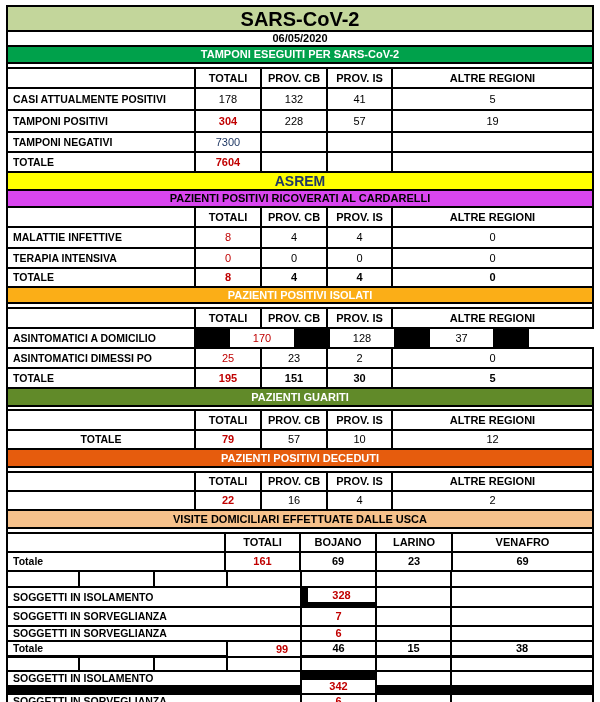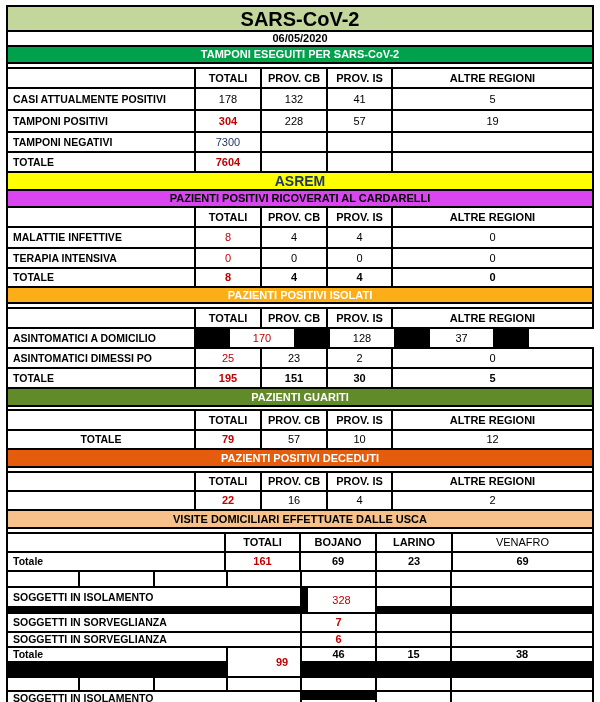--- a/index.html
+++ b/index.html
@@ -438,21 +438,21 @@
         </div>
         <div class="cell" style="height: 17px; font-weight: bold;">
           <span>TOTALI</span>
         </div>
         <div class="cell" style="height: 17px; font-weight: bold;">
           <span>BOJANO</span>
         </div>
         <div class="cell" style="height: 17px; font-weight: bold;">
           <span>LARINO</span>
         </div>
-        <div class="cell" style="height: 17px; font-weight: normal;">
+        <div class="cell" style="height: 17px; font-weight: bold;">
           <span>VENAFRO</span>
         </div>
       </div>
       <div class="row" style="grid-template-columns: 216px 73px 74px 74px 139px;">
         <div class="cell lab" style="height: 17px;">
           <span>Totale</span>
         </div>
         <div class="cell" style="height: 17px; color: rgb(192, 0, 0); font-weight: bold; text-align: right;">
           <span>161</span>
         </div>
@@ -486,21 +486,21 @@
           <span></span>
         </div>
         <div class="cell" style="height: 14px;">
           <span></span>
         </div>
       </div>
       <div class="row" style="grid-template-columns: 70px 73px 71px 72px 73px 73px 140px;">
         <div class="cell lab" style="height: 18px; grid-column: span 4;">
           <span>SOGGETTI IN ISOLAMENTO</span>
         </div>
-        <div class="cell" style="height: 24px; color: rgb(192, 0, 0); font-weight: normal; margin-left: 6px;">
+        <div class="cell" style="height: 14px; color: rgb(192, 0, 0); font-weight: bold; margin-left: 6px;">
           <span>328</span>
         </div>
         <div class="cell" style="height: 18px;">
           <span></span>
         </div>
         <div class="cell" style="height: 18px;">
           <span></span>
         </div>
       </div>
       <div class="row" style="grid-template-columns: 70px 73px 71px 72px 73px 73px 140px;">
@@ -528,21 +528,21 @@
           <span></span>
         </div>
         <div class="cell" style="height: 13px;">
           <span></span>
         </div>
       </div>
       <div class="row" style="grid-template-columns: 70px 73px 71px 72px 73px 73px 140px;">
         <div class="cell lab" style="height: 13px; grid-column: span 3;">
           <span>Totale</span>
         </div>
-        <div class="cell" style="height: 28px; color: rgb(192, 0, 0); font-weight: bold; padding-left: 36px;">
+        <div class="cell" style="height: 14px; color: rgb(192, 0, 0); font-weight: bold; padding-left: 36px;">
           <span>99</span>
         </div>
         <div class="cell" style="height: 13px; font-weight: bold;">
           <span>46</span>
         </div>
         <div class="cell" style="height: 13px; font-weight: bold;">
           <span>15</span>
         </div>
         <div class="cell" style="height: 13px; font-weight: bold;">
           <span>38</span>

